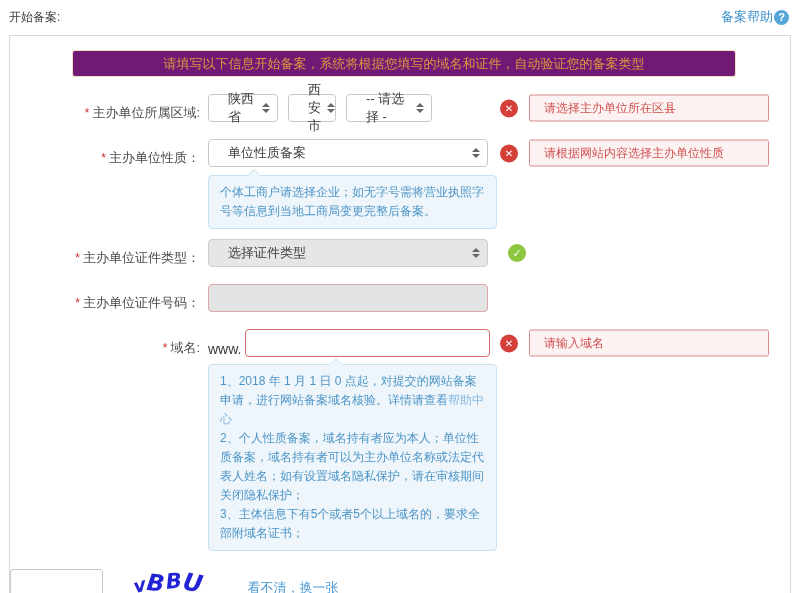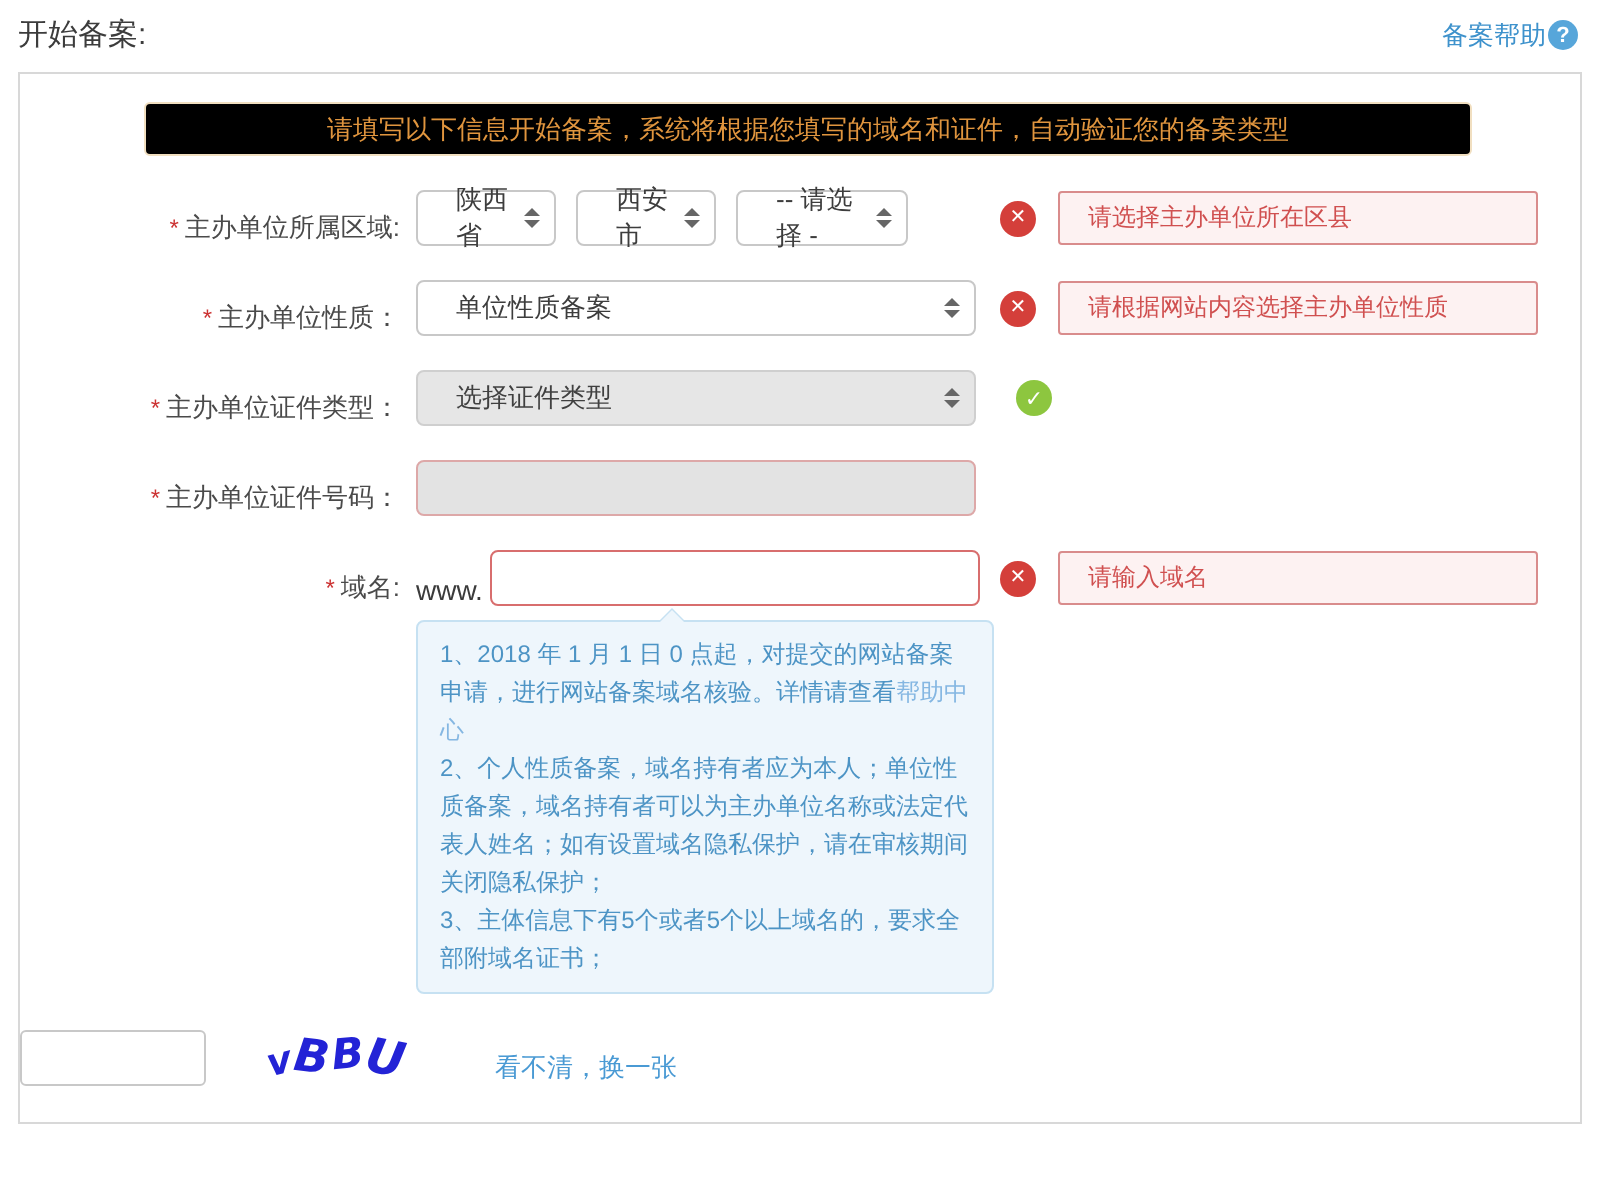--- a/index.html
+++ b/index.html
@@ -7,46 +7,46 @@
   body {
     width: 800px; height: 593px; overflow: hidden;
     background: #ffffff;
     font-family: "Liberation Sans", "DejaVu Sans", sans-serif;
     font-size: 13px; color: #404040;
     padding: 6px 9px;
   }
 
   
   .topbar { display: flex; justify-content: space-between; align-items: center; margin: 2px 2px 9px 0; }
-  .title { font-size: 15px; font-weight: 400; color: #3c3c3c; margin: 0; }
+  .title { font-size: 12px; font-weight: 400; color: #3c3c3c; margin: 0; }
   .help-link { display: inline-flex; align-items: center; gap: 1px; color: #3e92cc; text-decoration: none; cursor: pointer; }
   .q-icon { width: 15px; height: 15px; border-radius: 50%; background: #57a6da; color: #fff; font-size: 11px; font-weight: bold; display: inline-flex; align-items: center; justify-content: center; }
 
   
   .panel { border: 1px solid #d8d8d8; background: #fff; padding: 14px 0 18px 0; }
   .notice {
     margin: 0 54px 17px 62px; height: 27px; line-height: 25px;
-    background: #000000; border: 1px solid #f1dfc0; border-radius: 3px;
+    background: #701a75; border: 1px solid #f1dfc0; border-radius: 3px;
     color: #e0953e; text-align: center; font-size: 13px;
   }
 
   
   .row { position: relative; display: flex; align-items: flex-end; margin-bottom: 17px; min-height: 28px; }
   .label { width: 190px; flex: none; text-align: right; margin-right: 8px; color: #4a4a4a; }
   .req { color: #cc3333; margin-right: 3px; font-size: 12px; }
 
   
   .select {
     display: inline-flex; align-items: center; justify-content: space-between;
     height: 28px; padding: 0 7px 0 19px; background: #fff;
     border: 1px solid #c8c8c8; border-radius: 4px; color: #3d3d3d; cursor: pointer;
   }
   .select + .select { margin-left: 10px; }
   .sel-province { width: 70px; }
-  .sel-city { width: 70px; }
+  .sel-city { width: 48px; }
   .sel-district { width: 86px; }
   .sel-wide { width: 280px; }
   .select.disabled { background: #e6e6e6; color: #404040; border-color: #cfcfcf; cursor: default; }
   .stepper { display: inline-flex; flex-direction: column; gap: 2px; margin-left: 6px; }
   .stepper i { display: block; width: 0; height: 0; border-left: 4px solid transparent; border-right: 4px solid transparent; }
   .stepper .up { border-bottom: 4px solid #666; }
   .stepper .down { border-top: 4px solid #666; }
 
   
   .input { height: 28px; border: 1px solid #c8c8c8; border-radius: 4px; padding: 0 8px; font-size: 13px; font-family: inherit; outline: none; color: #333; }
@@ -145,20 +145,23 @@
           <i class="up"></i>
           <i class="down"></i>
         </span>
     </div>
     <div class="status-abs">
       <span class="icon-err">✕</span>
       <div class="bubble">请根据网站内容选择主办单位性质</div>
     </div>
   </div>
 
+  <div class="tip">
+    <p>个体工商户请选择企业；如无字号需将营业执照字号等信息到当地工商局变更完整后备案。</p>
+  </div>
 
   <div class="row">
     <div class="label"><span class="req">*</span><span>主办单位证件类型：</span></div>
     <div class="select sel-wide disabled">
       <span>选择证件类型</span>
       <span class="stepper">
           <i class="up"></i>
           <i class="down"></i>
         </span>
     </div>

